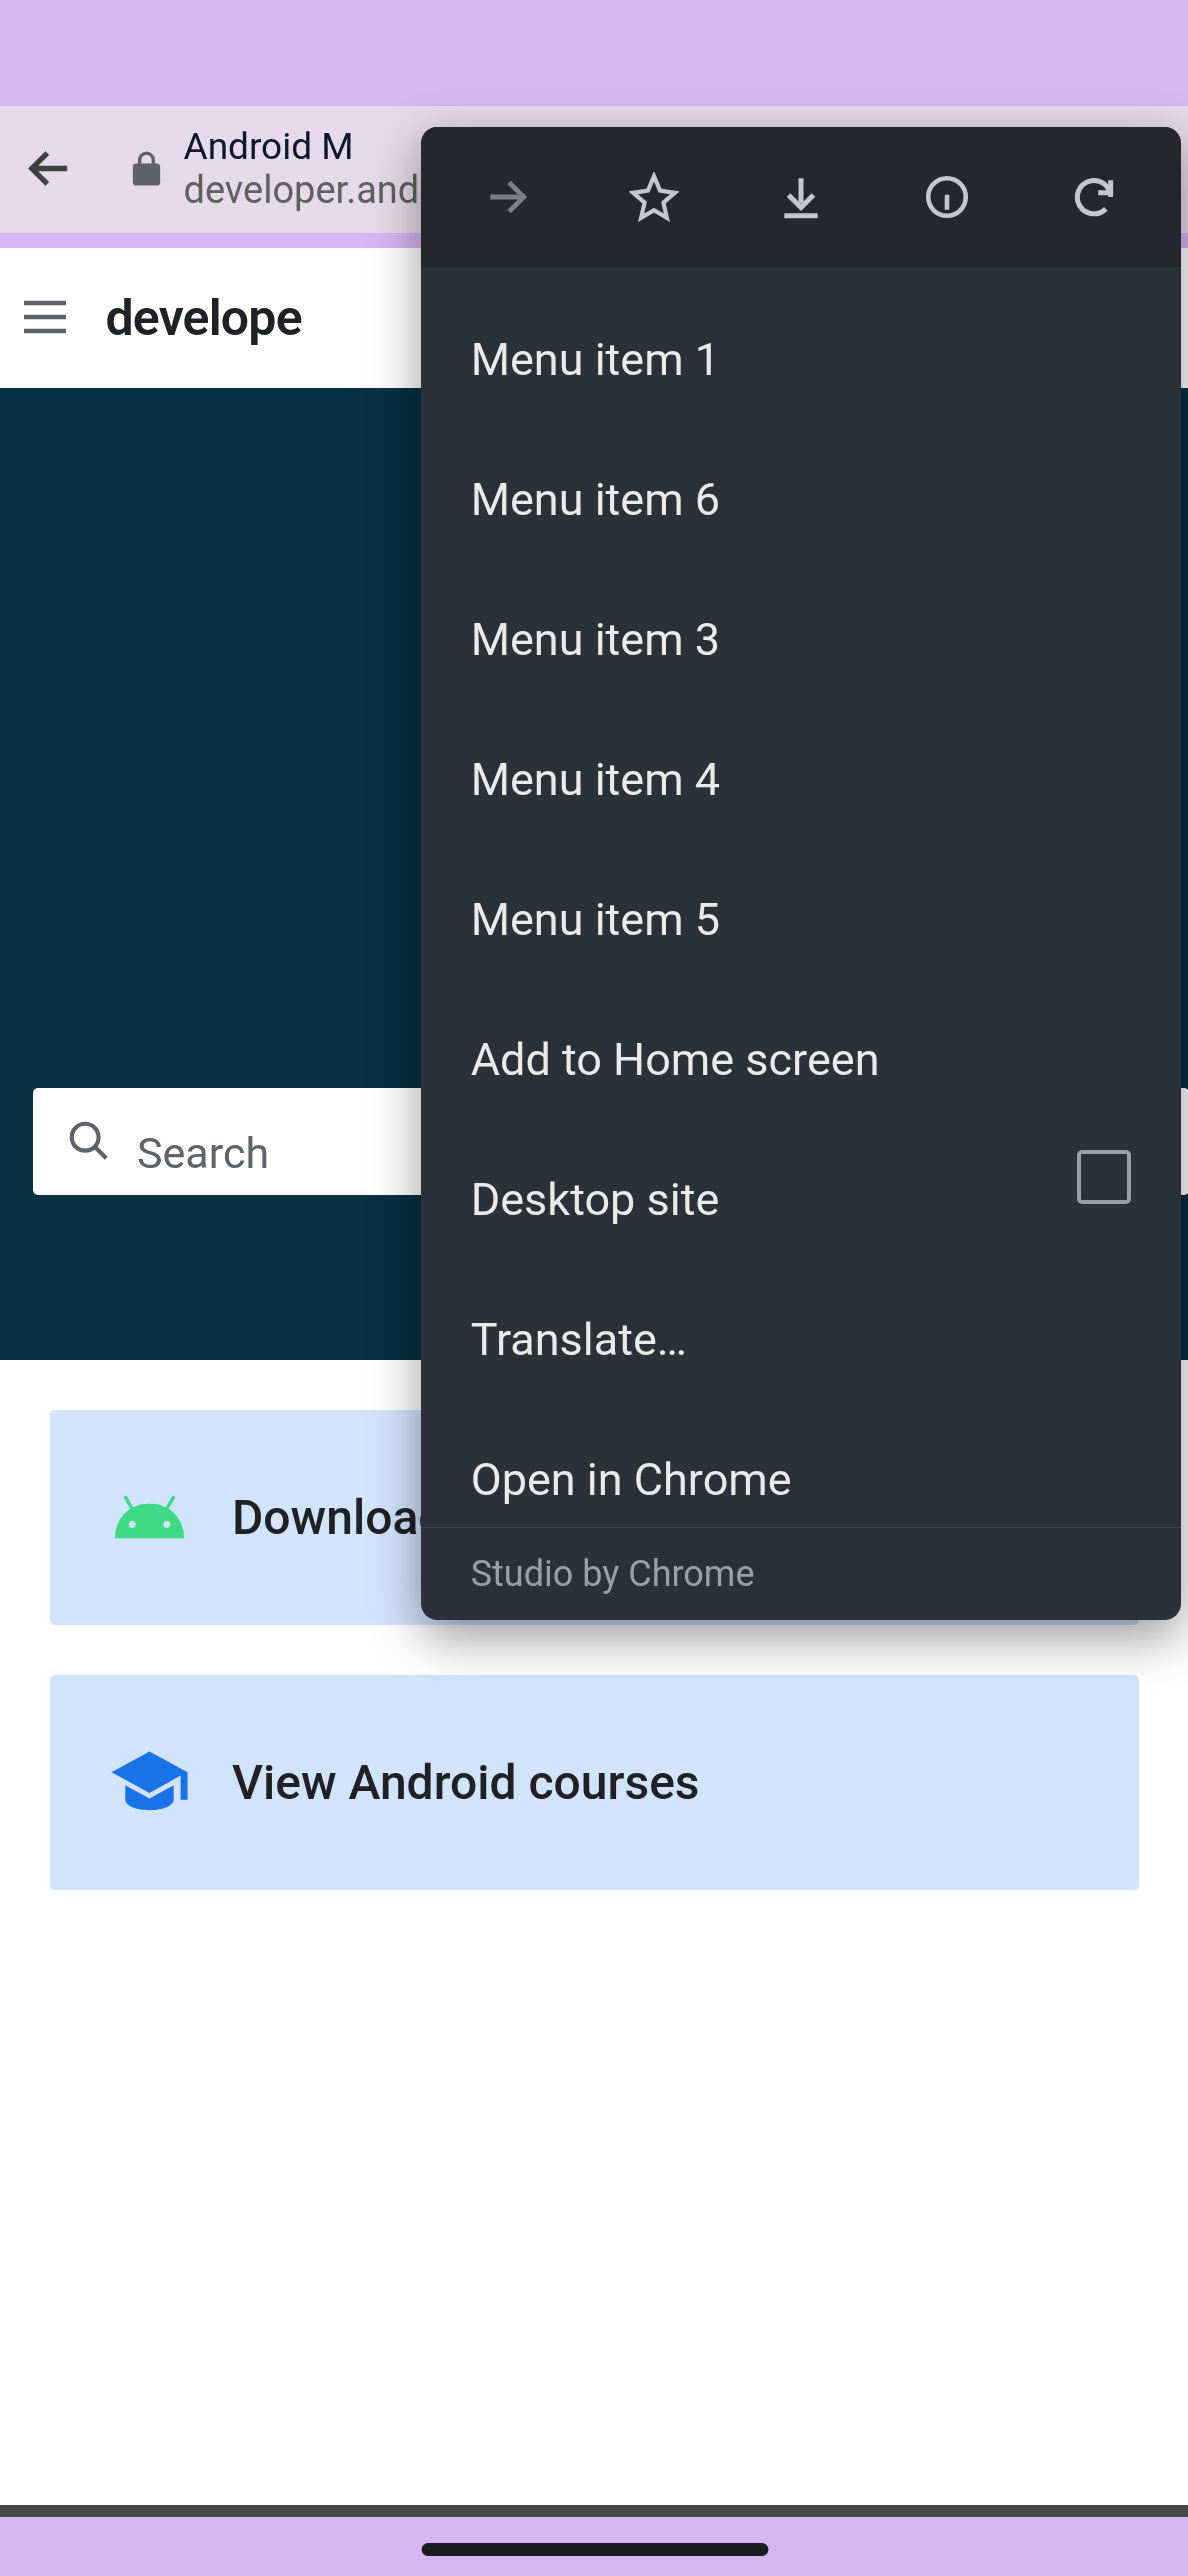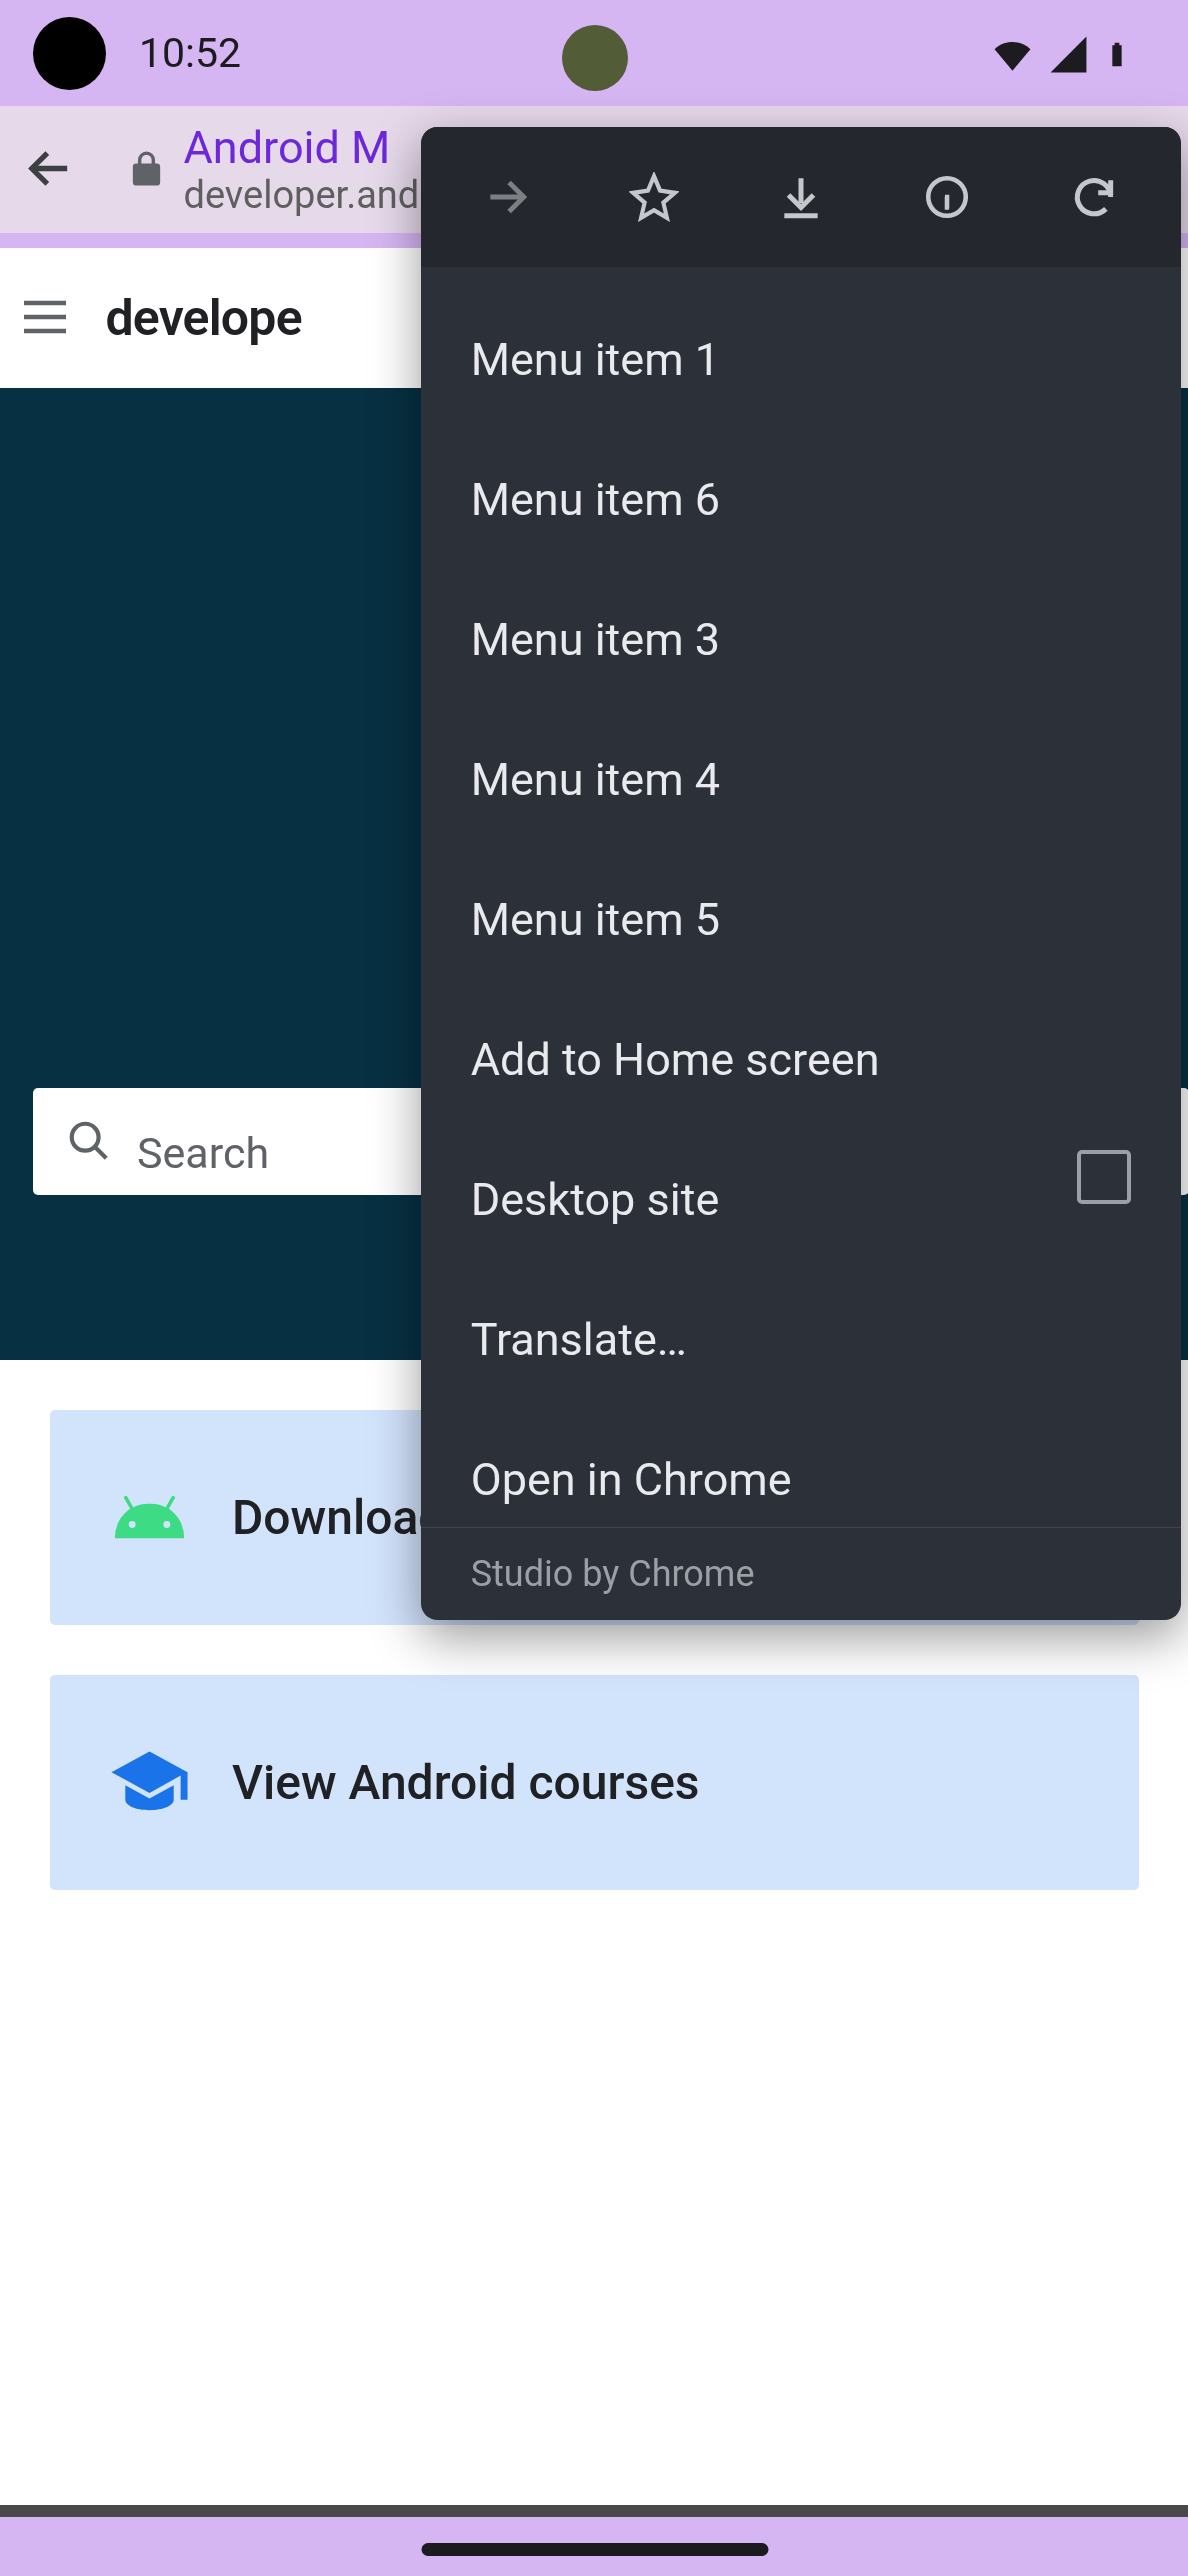--- a/index.html
+++ b/index.html
@@ -72,21 +72,21 @@
     background: #e6d9ea;
     display: flex;
     align-items: center;
     padding: 0 23px;
     box-sizing: border-box;
   }
   .chrome-bar .back-icon svg { width: 53px; height: 53px; }
   .chrome-bar .lock-icon { margin-left: 50px; margin-right: 16.5px; }
   .chrome-bar .lock-icon svg { width: 41px; height: 41px; }
   .chrome-bar .titles { display:flex; flex-direction:column; line-height:1.15; }
-  .chrome-bar .page-title { font-size: 45px; color:#6d28d9; font-weight:400; }
+  .chrome-bar .page-title { font-size: 37px; color:#0f172a; font-weight:400; }
   .chrome-bar .page-url   { font-size: 38px; color:#5f5f5f; }
 
   
   .page {
     position: absolute;
     top: 248px;
     left: 0;
     width: 100%;
     height: 2287px;
     background: #ffffff;
@@ -248,42 +248,20 @@
     height: 11.6px;
     background: #1c1b1f;
     opacity: 0.8;
   }
 </style>
 </head>
 <body>
 
 <div class="phone">
 
-  <div class="status-bar">
-    <div class="camera-dot"></div>
-    <div class="time">10:52</div>
-    <div class="center-dot"></div>
-    <div class="right-icons">
-      <span>
-        <svg viewBox="0 0 24 24" width="43" height="43" fill="#1c1b1f">
-            <path d="M12 21l10-12c-2.7-2.7-6.2-4-10-4S4.7 6.3 2 9l10 12z"></path>
-          </svg>
-      </span>
-      <span>
-        <svg viewBox="0 0 24 24" width="43" height="43" fill="#1c1b1f">
-            <path d="M2 22h20V2L2 22z"></path>
-          </svg>
-      </span>
-      <span>
-        <svg viewBox="0 0 24 24" width="28" height="43" fill="#1c1b1f">
-            <path d="M16 4h-2V2h-4v2H8v18h8V4z"></path>
-          </svg>
-      </span>
-    </div>
-  </div>
 
   <div class="chrome-bar">
     <span class="back-icon">
       <svg viewBox="0 0 24 24" fill="none" stroke="#3c4043" stroke-width="2.4">
           <path d="M20 12H4"></path>
           <path d="M11 5l-7 7 7 7"></path>
         </svg>
     </span>
     <span class="lock-icon">
       <svg viewBox="0 0 24 24" fill="#5f6368">

